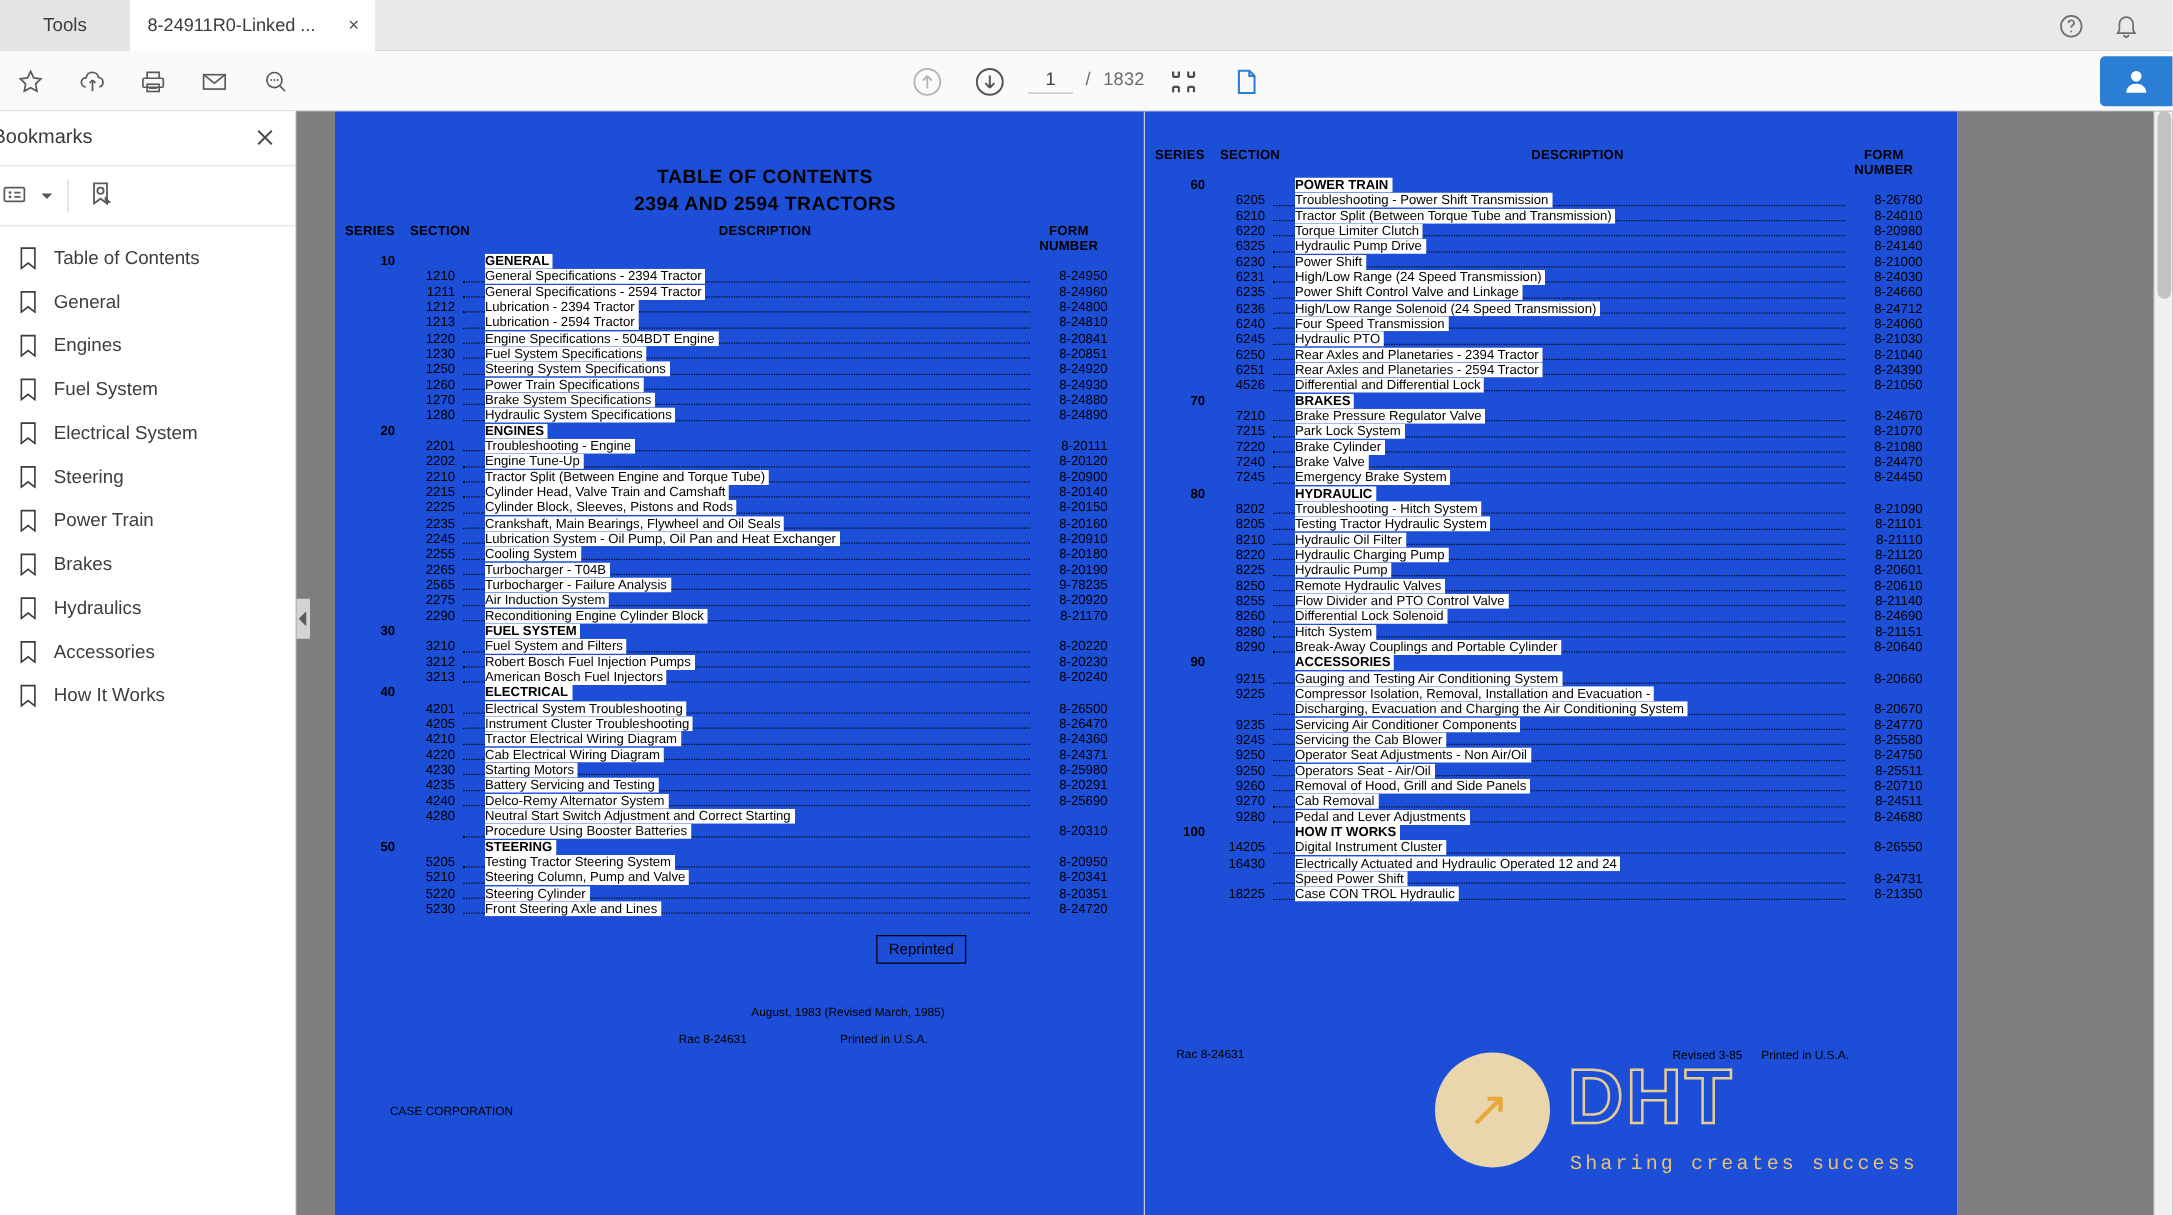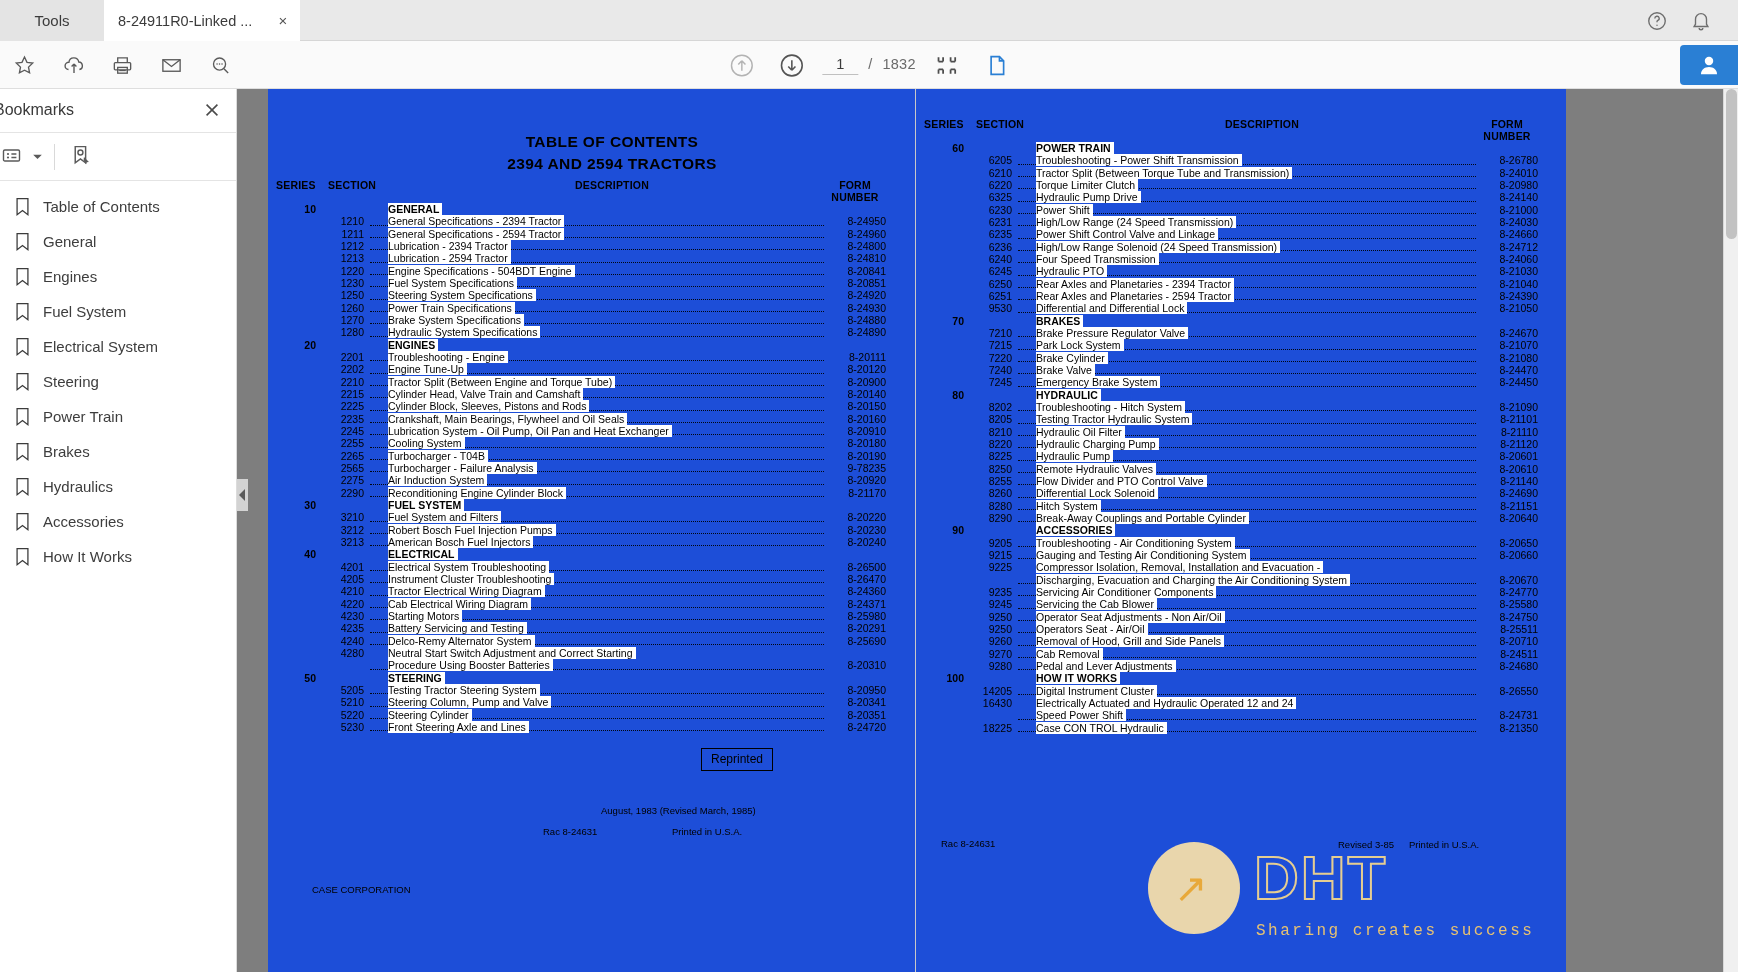--- a/index.html
+++ b/index.html
@@ -818,21 +818,21 @@
               <div class="c-form">8-21040</div>
             </div>
             <div class="toc-row">
               <div class="c-series"></div>
               <div class="c-section">6251</div>
               <div class="c-desc"><span class="leader"></span><span class="txt">Rear Axles and Planetaries - 2594 Tractor</span></div>
               <div class="c-form">8-24390</div>
             </div>
             <div class="toc-row">
               <div class="c-series"></div>
-              <div class="c-section">9530</div>
+              <div class="c-section">4526</div>
               <div class="c-desc"><span class="leader"></span><span class="txt">Differential and Differential Lock</span></div>
               <div class="c-form">8-21050</div>
             </div>
             <div class="toc-row grp">
               <div class="c-series">70</div>
               <div class="c-section"></div>
               <div class="c-desc"><span class="txt">BRAKES</span></div>
               <div class="c-form"></div>
             </div>
             <div class="toc-row">
@@ -929,26 +929,20 @@
               <div class="c-series"></div>
               <div class="c-section">8290</div>
               <div class="c-desc"><span class="leader"></span><span class="txt">Break-Away Couplings and Portable Cylinder</span></div>
               <div class="c-form">8-20640</div>
             </div>
             <div class="toc-row grp">
               <div class="c-series">90</div>
               <div class="c-section"></div>
               <div class="c-desc"><span class="txt">ACCESSORIES</span></div>
               <div class="c-form"></div>
-            </div>
-            <div class="toc-row">
-              <div class="c-series"></div>
-              <div class="c-section">9205</div>
-              <div class="c-desc"><span class="leader"></span><span class="txt">Troubleshooting - Air Conditioning System</span></div>
-              <div class="c-form">8-20650</div>
             </div>
             <div class="toc-row">
               <div class="c-series"></div>
               <div class="c-section">9215</div>
               <div class="c-desc"><span class="leader"></span><span class="txt">Gauging and Testing Air Conditioning System</span></div>
               <div class="c-form">8-20660</div>
             </div>
             <div class="toc-row cont">
               <div class="c-series"></div>
               <div class="c-section">9225</div>

